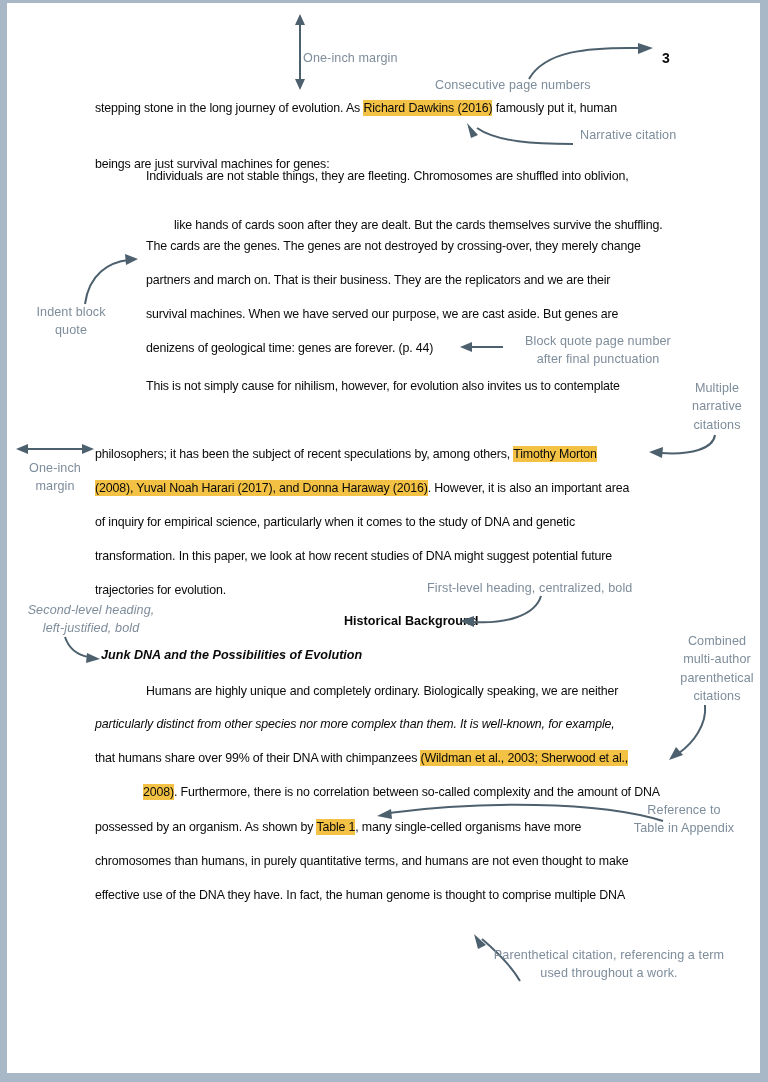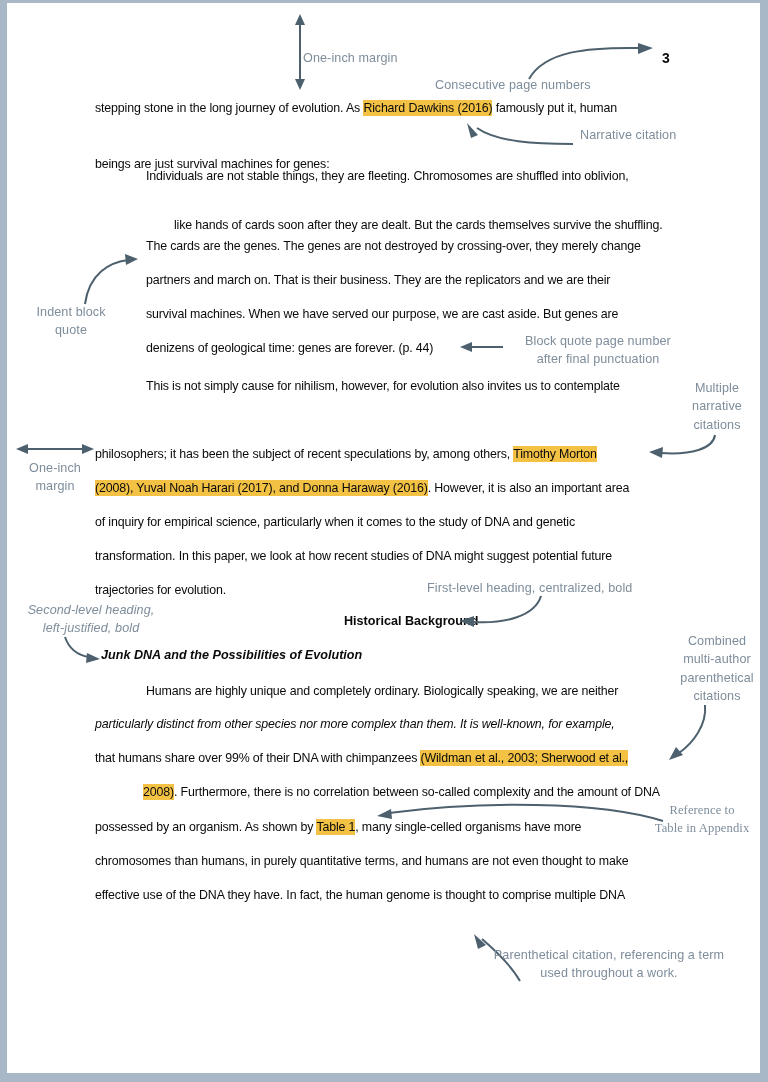--- a/index.html
+++ b/index.html
@@ -238,21 +238,21 @@
 citations</div>
     <svg class="arrow" style="left:660px; top:700px;" width="44" height="58" viewBox="0 0 44 58">
       <path d="M 38 2 C 40 22 26 40 12 50"></path>
       <polygon class="head" points="2,57 16,52 9,44"></polygon>
     </svg>
 
     <svg class="arrow" style="left:362px; top:796px;" width="296" height="26" viewBox="0 0 296 26">
       <path d="M 294 22 C 230 2 110 2 20 14"></path>
       <polygon class="head" points="8,17 22,10 23,20"></polygon>
     </svg>
-    <div class="anno center" style="left:634px; top:798px; width:122px; white-space:pre-line;font-family:Liberation Serif, serif;">Reference to
+    <div class="anno center" style="left:616px; top:798px; width:122px; white-space:pre-line;">Reference to
 Table in Appendix</div>
 
     <svg class="arrow" style="left:465px; top:930px;" width="52" height="50" viewBox="0 0 52 50">
       <path d="M 48 48 C 40 34 24 18 10 6"></path>
       <polygon class="head" points="2,1 14,12 6,16"></polygon>
     </svg>
     <div class="anno center" style="left:456px; top:943px; width:292px; white-space:pre-line;">Parenthetical citation, referencing a term
 used throughout a work.</div>
 
   </div>

